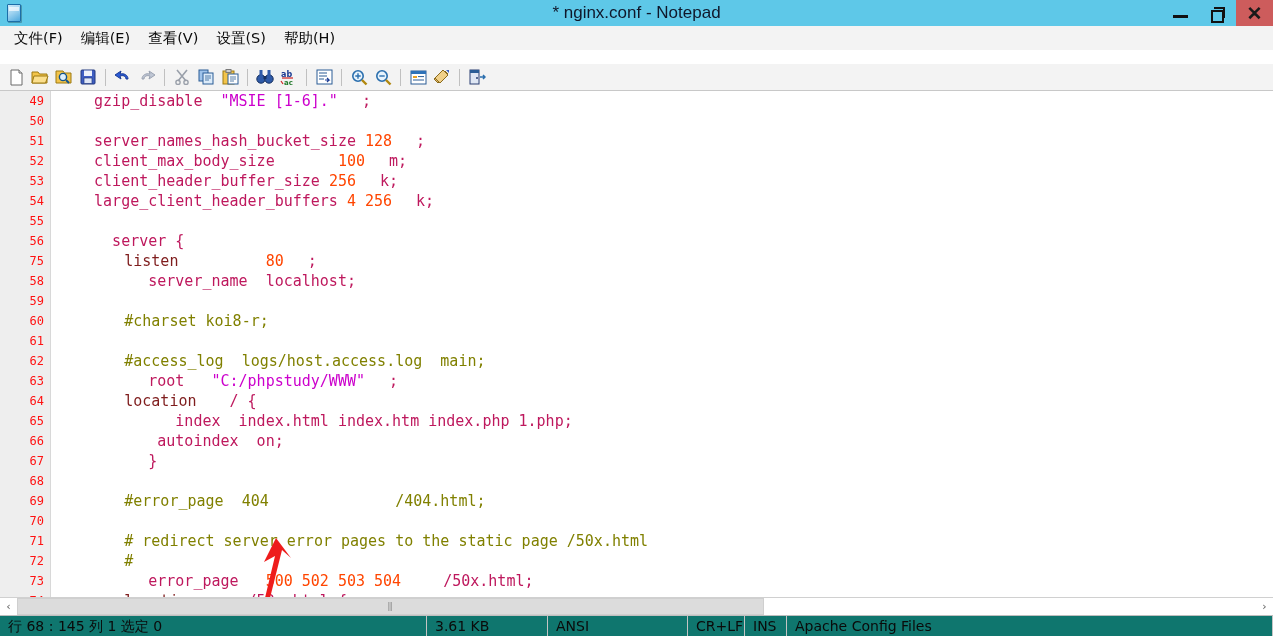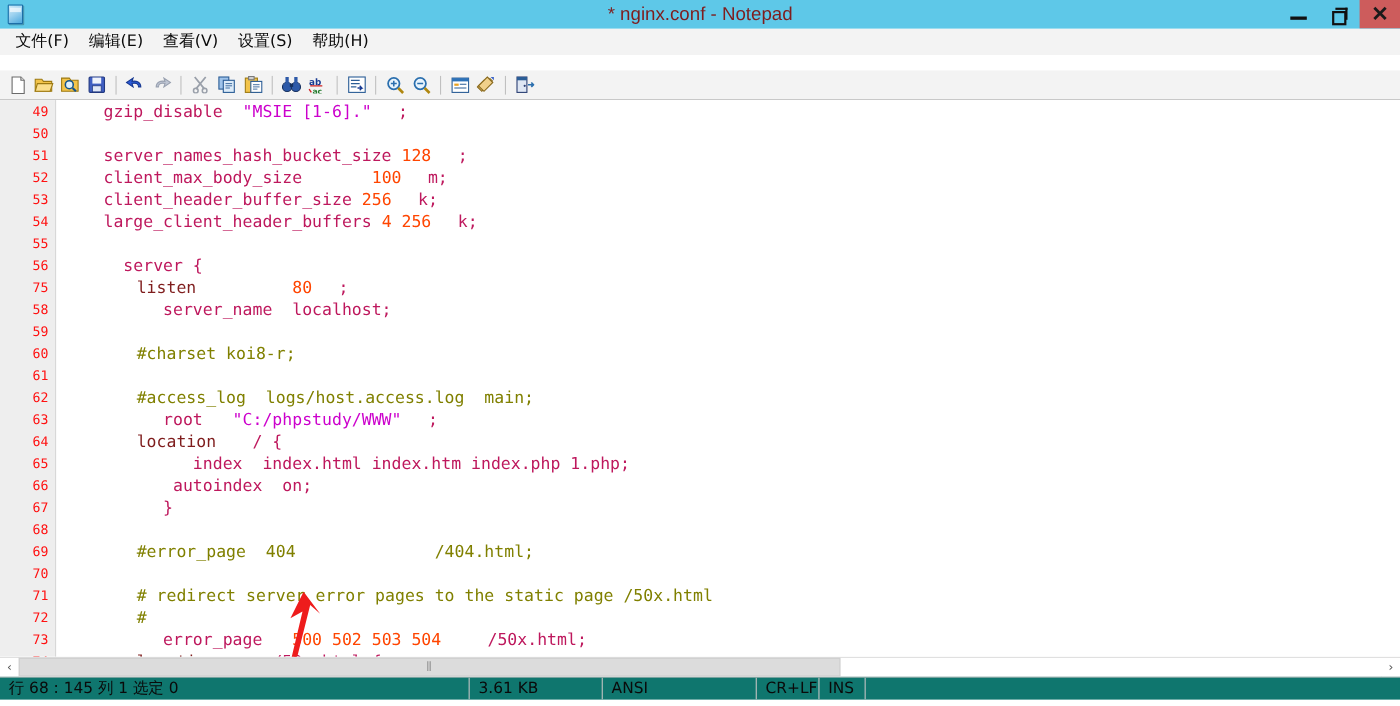--- a/index.html
+++ b/index.html
@@ -39,21 +39,21 @@
   #app-icon .sheet:after{
     content:"";
     position:absolute; left:1px; top:2px; right:1px; height:4px;
     background: rgba(255,255,255,0.65);
   }
   #title-text {
     position: absolute;
     left: 0; right: 0;
     text-align: center;
     font-size: 17px;
-    color: #7f1d1d;
+    color: #0f172a;
     font-family: "Liberation Sans", sans-serif;
     line-height: 26px;
     pointer-events: none;
   }
   #winbuttons {
     margin-left: auto;
     display: flex;
     height: 26px;
     z-index: 2;
   }
@@ -81,21 +81,21 @@
     font-size: 19px;
     font-weight: bold;
     color: #1a1a1a;
   }
 
   
   #menubar {
     height: 24px;
     background: #f3f3f3;
     display: flex;
-    align-items: flex-start;
+    align-items: center;
     padding-left: 5px;
     font-size: 14.5px;
     color: #0a0a0a;
   }
   #menubar .menu-item {
     padding: 2px 9px;
     white-space: nowrap;
     font-family: "DejaVu Sans", sans-serif;
   }
 
@@ -429,13 +429,14 @@
   </div>
   <div class="arrow">›</div>
 </div>
 
 <div id="statusbar">
     <div class="cell" style="width: 427px; flex: 0 0 427px;">行 68 : 145   列 1   选定 0</div>
     <div class="cell" style="width: 121px; flex: 0 0 121px;">3.61 KB</div>
     <div class="cell" style="width: 140px; flex: 0 0 140px;">ANSI</div>
     <div class="cell" style="width: 57px; flex: 0 0 57px;">CR+LF</div>
     <div class="cell" style="width: 42px; flex: 0 0 42px;">INS</div>
+    <div class="cell" style="width: 486px; flex: 0 0 486px;">Apache Config Files</div>
   </div>
 
 </body></html>

